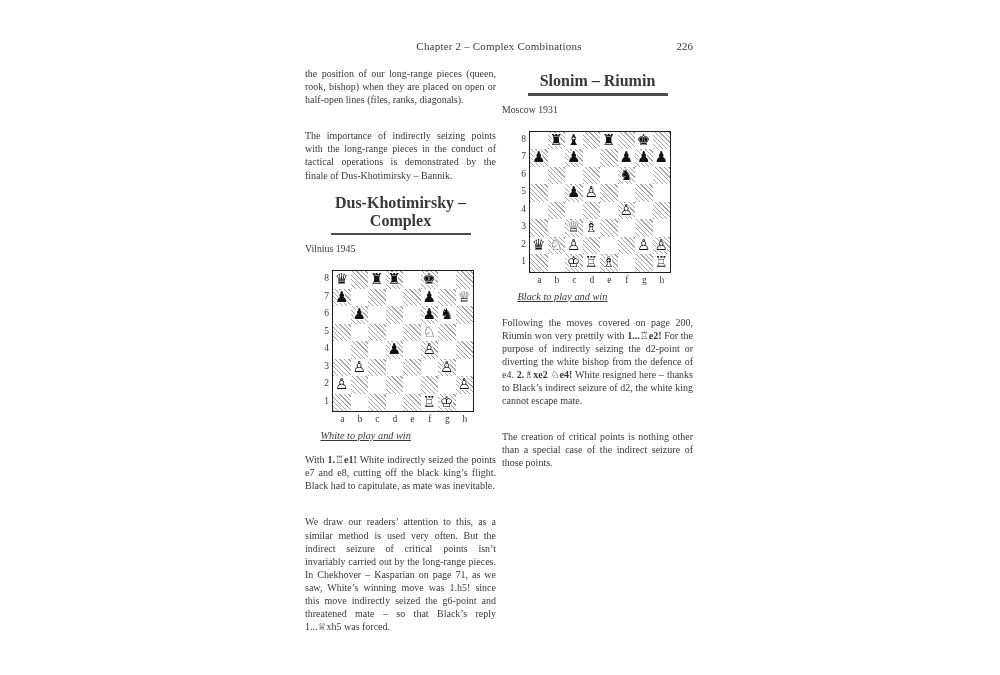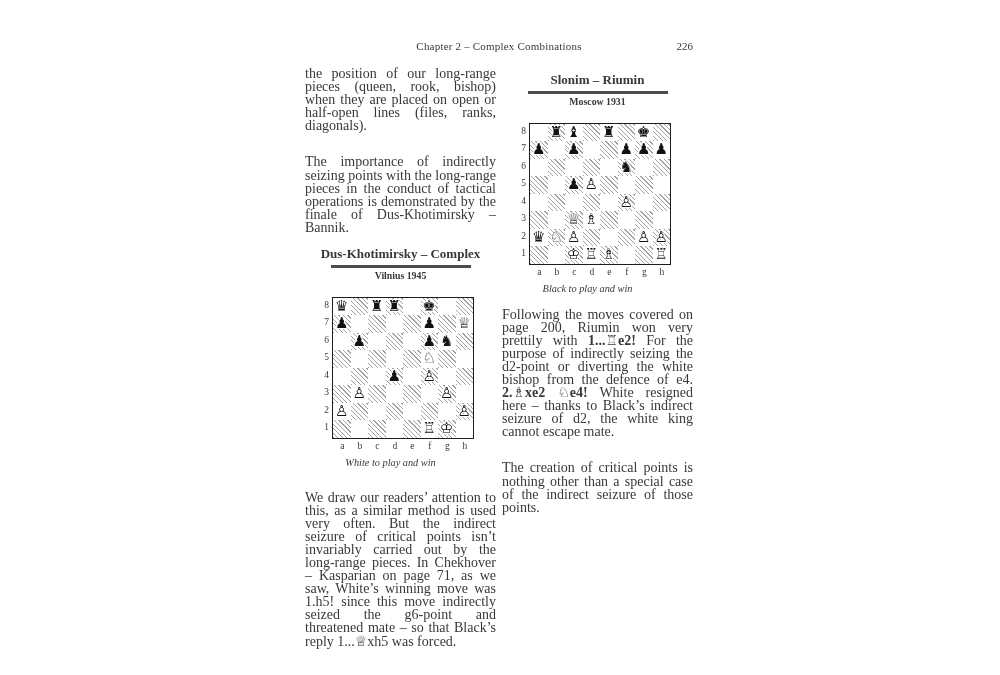--- a/index.html
+++ b/index.html
@@ -6,43 +6,43 @@
   .page{
     position:relative;width:804px;height:675px;background:#fff;
     font-family:"Liberation Serif","DejaVu Serif","DejaVu Sans",serif;
     color:var(--text,#383838);
   }
   .running-head{position:absolute;top:40px;left:305px;width:388px;text-align:center;font-size:11px;letter-spacing:.2px;}
   .page-num{position:absolute;top:40px;left:630px;width:63px;text-align:right;font-size:11px;}
   .col{position:absolute;width:191px;}
   .col-left{left:305px;top:67px;}
   .col-right{left:502px;top:72px;}
-  .body-text{margin:0;font-size:14px;line-height:13.1px;text-align:justify;font-family:"Liberation Serif","DejaVu Sans",serif;}
+  .body-text{margin:0;font-size:10px;line-height:13.1px;text-align:justify;font-family:"Liberation Serif","DejaVu Sans",serif;}
   .bold{font-weight:bold;}
   .mt9{margin-top:23px;}
   .mt12{margin-top:12px;}
   .game-header{margin-top:12px;}
-  .game-title{text-align:center;font-weight:bold;font-size:13px;}
+  .game-title{text-align:center;font-weight:bold;font-size:16px;}
   .game-rule{width:140px;height:2.5px;background:var(--rule,#4c4c4c);margin:3px auto 0;}
-  .game-venue{text-align:center;font-size:9.8px;margin-top:2px;font-weight:bold;}
+  .game-venue{font-size:9.8px;margin-top:8px;}
   .diagram{margin-top:16px;margin-left:13px;}
   .board-wrap{display:flex;align-items:flex-start;}
   .rank-col{display:flex;flex-direction:column;width:11px;margin-right:3px;}
   .rank-label{height:17.5px;line-height:17.5px;font-size:9.5px;text-align:right;}
   .board{display:grid;grid-template-columns:repeat(8,17.5px);grid-auto-rows:17.5px;border:1.5px solid var(--board-border,#1d1d1d);background:#fff;}
   .sq{width:17.5px;height:17.5px;overflow:hidden;}
   .sq.dark{background:repeating-linear-gradient(45deg,var(--hatch,#a3a3a3) 0,var(--hatch,#a3a3a3) 1px,#fff 1px,#fff 3.2px);}
   .piece{
     display:block;width:100%;height:100%;
     font-family:"DejaVu Sans",sans-serif;font-size:15px;line-height:17.5px;text-align:center;color:#111;
     text-shadow:-1px -1px 0 #fff,1px -1px 0 #fff,-1px 1px 0 #fff,1px 1px 0 #fff,0 1px 0 #fff,0 -1px 0 #fff;
   }
   .file-row{display:flex;margin-left:15.5px;margin-top:2px;}
   .file-label{width:17.5px;text-align:center;font-size:9.5px;}
-  .caption{margin-left:15.5px;width:140px;text-align:center;font-style:italic;font-size:10.3px;margin-top:6px;font-family:"Liberation Serif","DejaVu Sans",serif;}
+  .caption{margin-left:15.5px;width:140px;font-style:italic;font-size:10.3px;margin-top:6px;font-family:"Liberation Serif","DejaVu Sans",serif;text-decoration:underline;}
 </style>
 </head>
 <body>
 
 <div class="page">
 
   <div class="running-head">Chapter 2 – Complex Combinations</div>
   <div class="page-num">226</div>
 
   <div class="col col-left">
@@ -178,20 +178,21 @@
           <span class="file-label">c</span>
           <span class="file-label">d</span>
           <span class="file-label">e</span>
           <span class="file-label">f</span>
           <span class="file-label">g</span>
           <span class="file-label">h</span>
         </div>
       </div>
     <div class="caption">White to play and win</div>
 
+    <p class="body-text mt12"><span>With </span><span class="bold">1.♖e1!</span><span> White indirectly seized the points e7 and e8, cutting off the black king’s flight. Black had to capitulate, as mate was inevitable.</span></p>
     <p class="body-text mt9">We draw our readers’ attention to this, as a similar method is used very often. But the indirect seizure of critical points isn’t invariably carried out by the long-range pieces. In Chekhover – Kasparian on page 71, as we saw, White’s winning move was 1.h5! since this move indirectly seized the g6-point and threatened mate – so that Black’s reply 1...♕xh5 was forced.</p>
   </div>
 
   <div class="col col-right">
     <div class="game-header" style="margin-top:0;">
       <div class="game-title">Slonim – Riumin</div>
       <div class="game-rule"></div>
       <div class="game-venue">Moscow 1931</div>
     </div>
 

